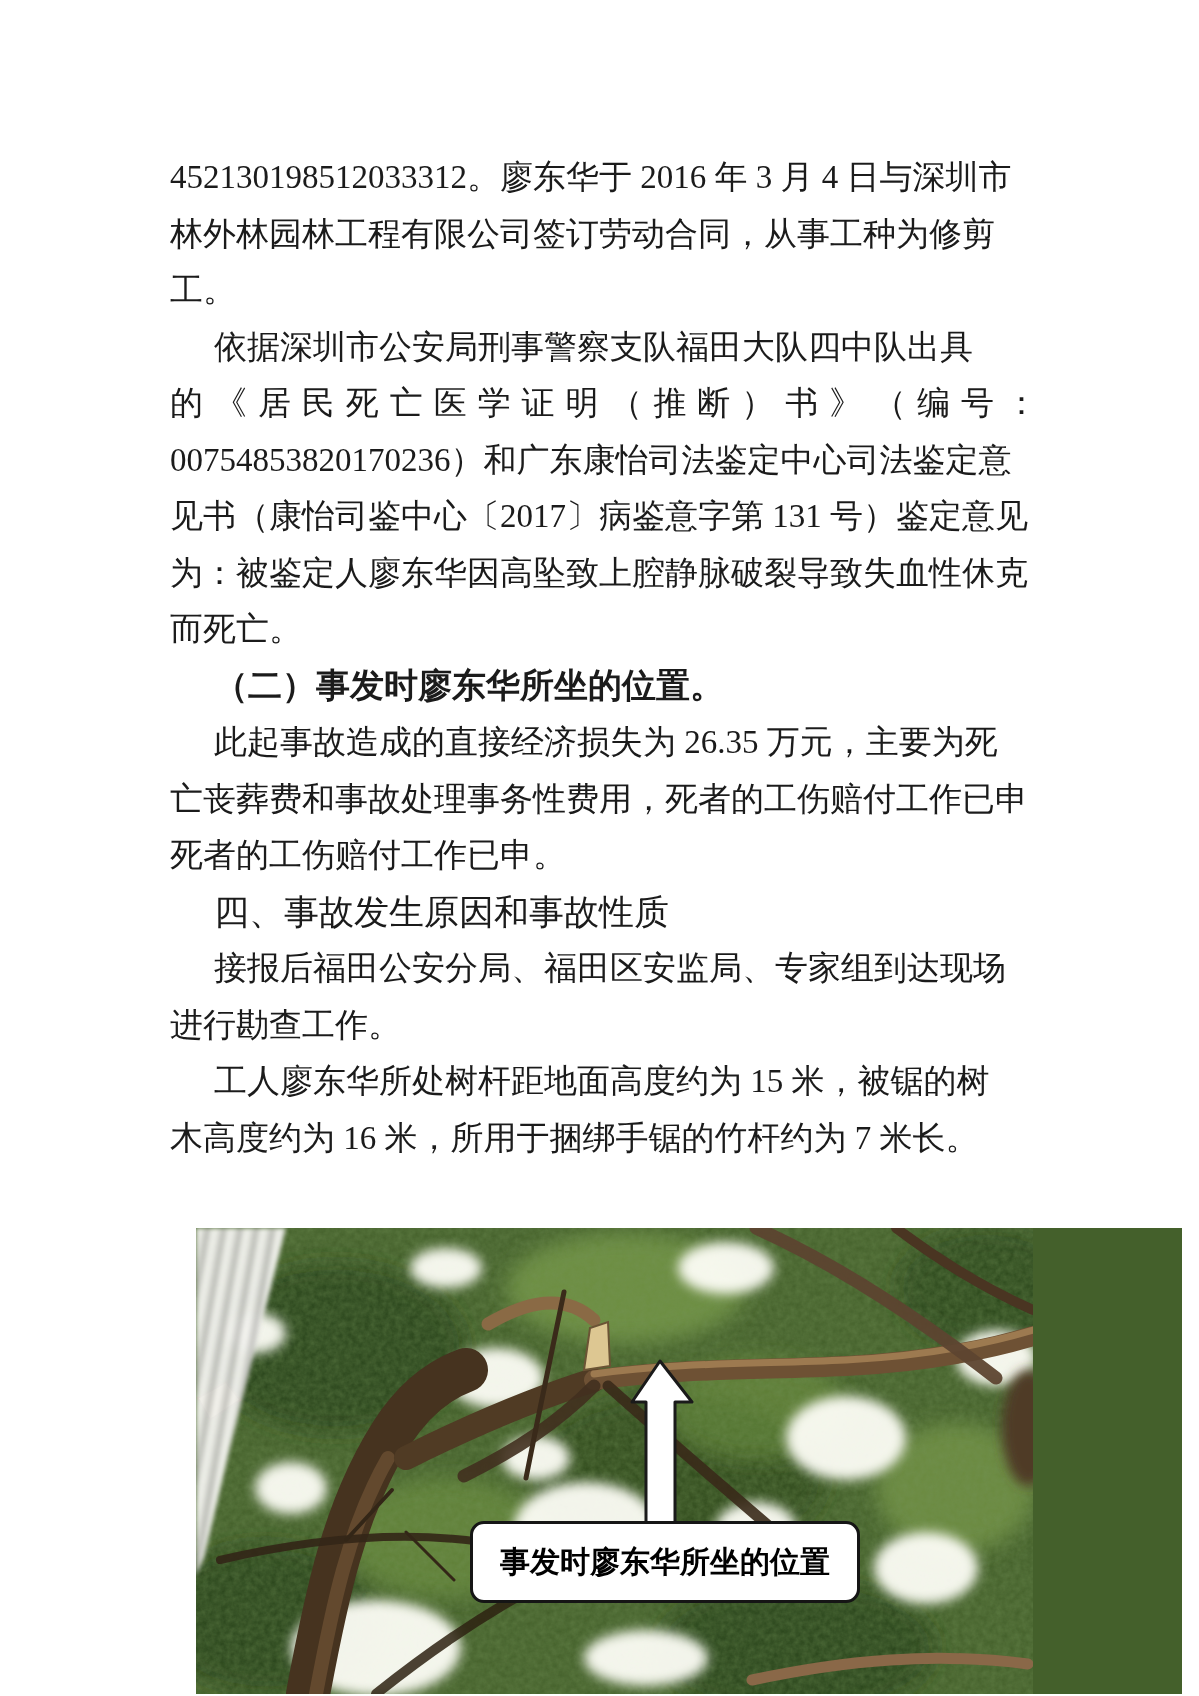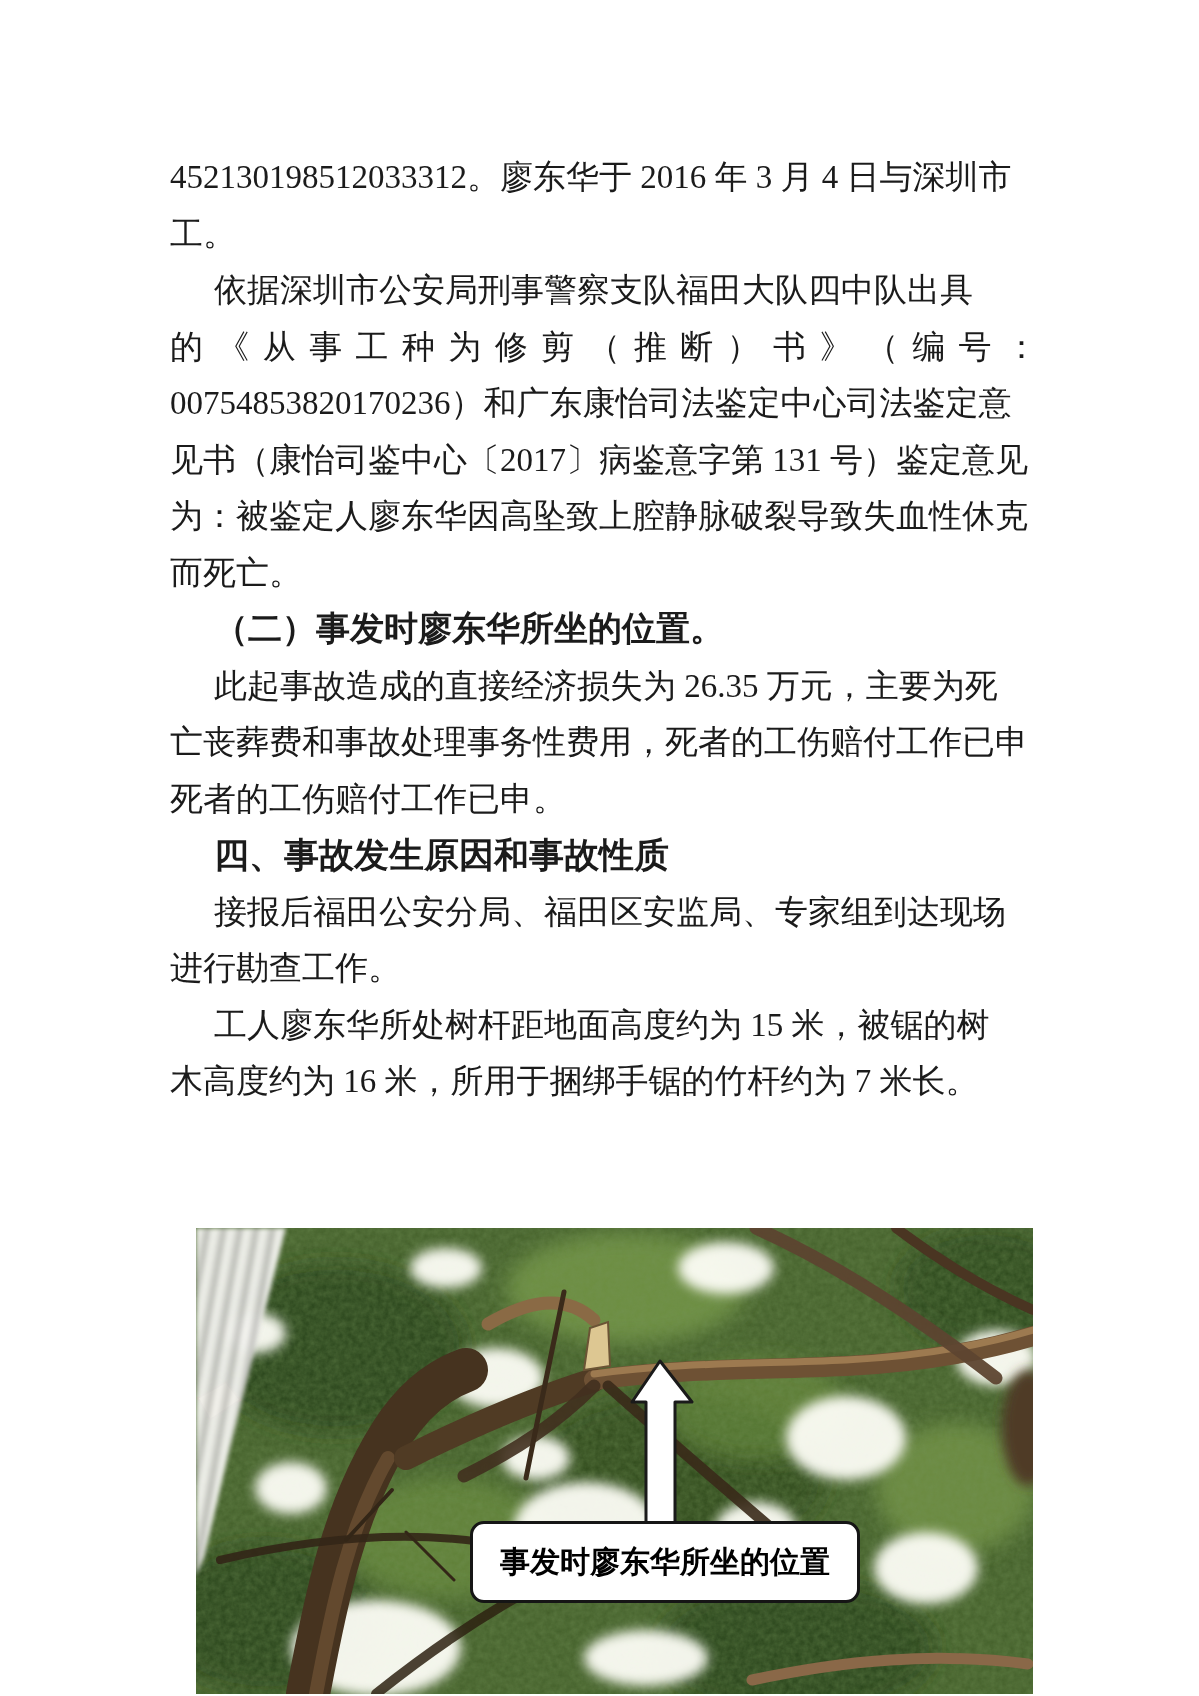--- a/index.html
+++ b/index.html
@@ -10,25 +10,25 @@
     color:#1b1b1b;
     border-radius:20px;
   }
   .textblock { position:absolute; left:170px; top:149px; width:868px; }
   .line {
     font-size:33px; line-height:56.5px; white-space:nowrap;
     font-family:"Liberation Serif","DejaVu Serif",serif;
   }
   .indent { text-indent:44px; }
   .stretch { white-space:normal; text-align:justify; text-align-last:justify; width:868px; }
-  .h2 { font-family:"Liberation Sans","DejaVu Sans",sans-serif; font-weight:bold; font-size:35px; }
+  .h2 { font-family:"Liberation Sans","DejaVu Sans",sans-serif; font-weight:normal; font-size:35px; }
   .h3 { font-weight:bold; font-size:34px; }
 
   .photo {
-    position:absolute; left:196px; top:1228px; width:837px; height:466px;
+    position:absolute; left:196px; top:1228px; width:986px; height:466px;
     overflow:hidden; background:#44602b;
   }
   .photo svg { position:absolute; left:0; top:0; }
   .caption-box {
     position:absolute; left:274px; top:293px; width:390px; height:82px;
     box-sizing:border-box;
     background:#ffffff; border:3px solid #151515; border-radius:14px;
     display:flex; align-items:center; justify-content:center;
   }
   .caption-box span {
@@ -36,23 +36,24 @@
     font-weight:bold; font-size:30px; color:#000; white-space:nowrap;
   }
 </style>
 </head>
 <body>
 
 <div class="page">
 
   <div class="textblock">
     <div class="line">452130198512033312。廖东华于 2016 年 3 月 4 日与深圳市</div>
+    <div class="line">林外林园林工程有限公司签订劳动合同，从事工种为修剪</div>
     <div class="line">工。</div>
     <div class="line indent">依据深圳市公安局刑事警察支队福田大队四中队出具</div>
-    <div class="line stretch">的《从事工种为修剪（推断）书》（编号：</div>
+    <div class="line stretch">的《居民死亡医学证明（推断）书》（编号：</div>
     <div class="line">00754853820170236）和广东康怡司法鉴定中心司法鉴定意</div>
     <div class="line">见书（康怡司鉴中心〔2017〕病鉴意字第 131 号）鉴定意见</div>
     <div class="line">为：被鉴定人廖东华因高坠致上腔静脉破裂导致失血性休克</div>
     <div class="line">而死亡。</div>
     <div class="line h3 indent">（二）事发时廖东华所坐的位置。</div>
     <div class="line indent">此起事故造成的直接经济损失为 26.35 万元，主要为死</div>
     <div class="line">亡丧葬费和事故处理事务性费用，死者的工伤赔付工作已申</div>
     <div class="line">死者的工伤赔付工作已申。</div>
     <div class="line h2 indent">四、事故发生原因和事故性质</div>
     <div class="line indent">接报后福田公安分局、福田区安监局、专家组到达现场</div>

